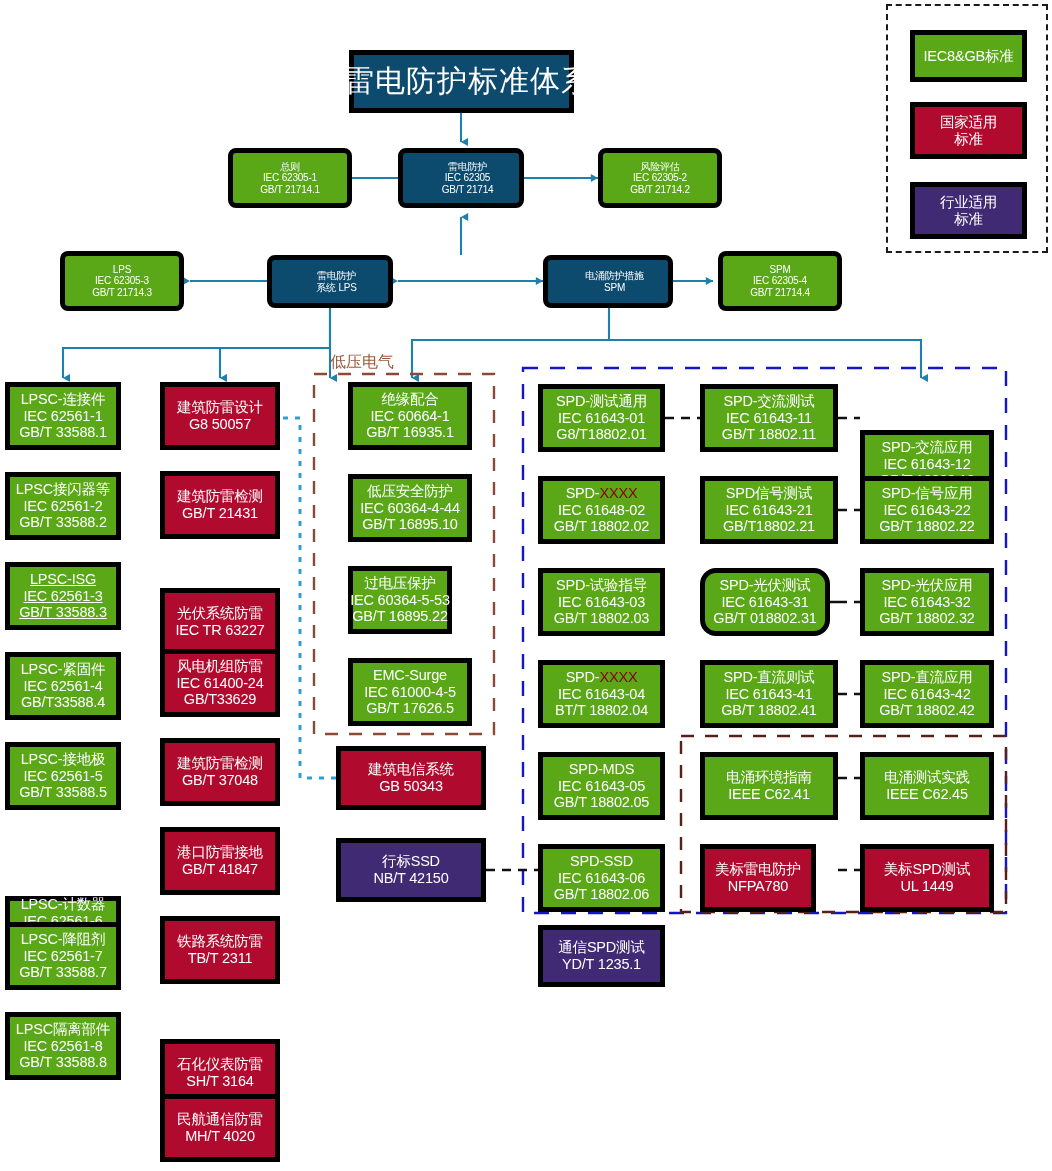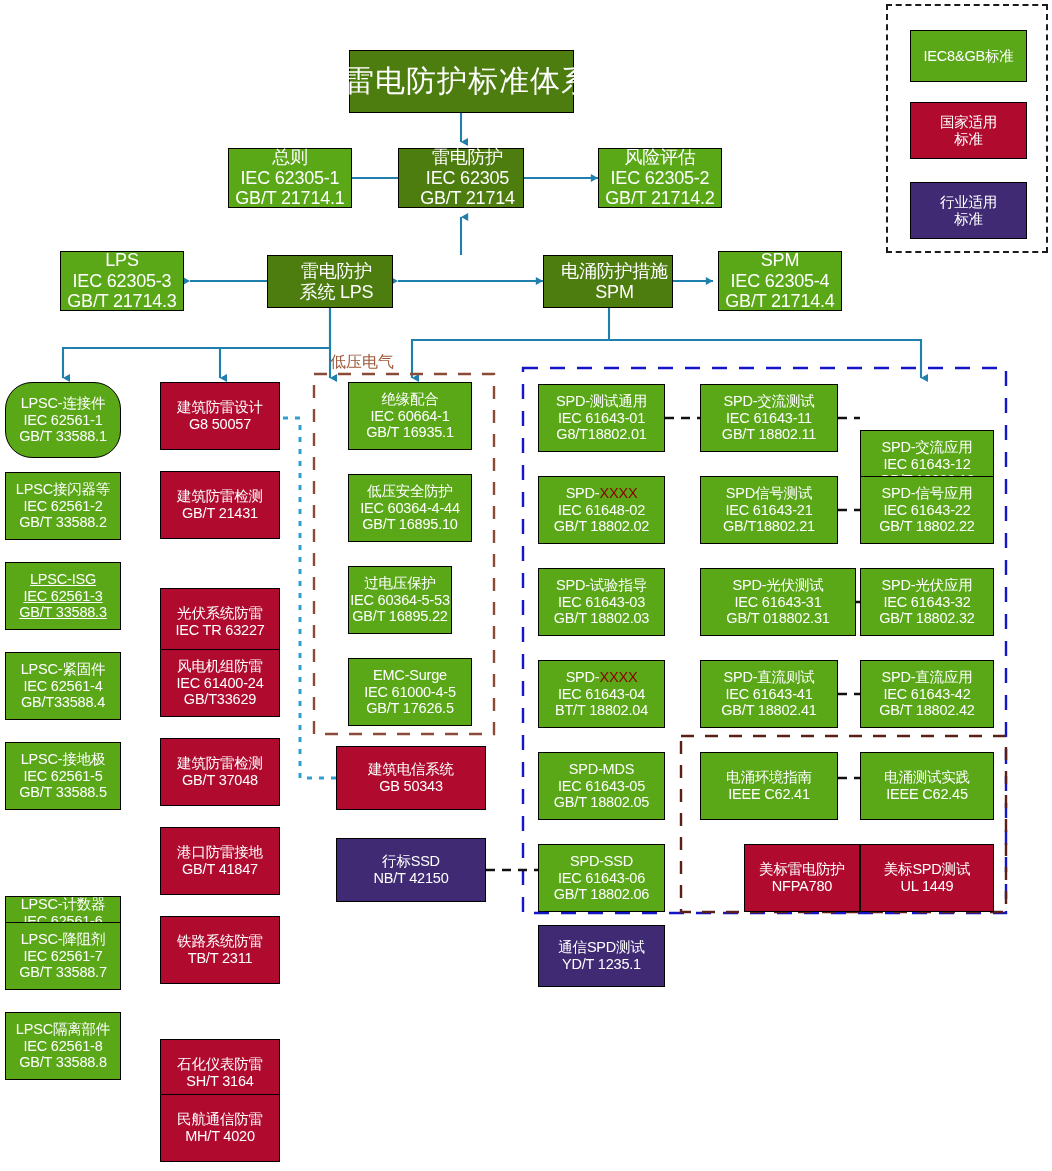--- a/index.html
+++ b/index.html
@@ -27,38 +27,38 @@
   }
   .node {
     position: absolute;
     box-sizing: border-box;
     display: flex;
     flex-direction: column;
     align-items: center;
     justify-content: center;
     text-align: center;
     color: #ffffff;
-    border: 1px solid #000000;
+    border: 5px solid #000000;
     line-height: 1.16;
     letter-spacing: -0.2px;
   }
   .node .ln {
     display: block;
     white-space: nowrap;
   }
   .green  { background: #5aa818; }
-  .blue   { background: #4d7c0f; padding-left: 13px; }
+  .blue   { background: #0c4a6e; padding-left: 13px; }
   .crimson{ background: #b00b2e; }
   .purple { background: #3f2a73; }
 
   .title-node {
     font-size: 30px;
     letter-spacing: 1px;
   }
-  .lvl2-node { font-size: 18px; }
+  .lvl2-node { font-size: 10px; border-radius: 8px; }
   .leaf-node { font-size: 14.5px; }
   .legend-node { font-size: 14.5px; }
 
   .group-label {
     position: absolute;
     font-size: 16px;
     color: #9c5a3c;
     white-space: nowrap;
   }
   .xxxx { color: #8b0000; }
@@ -181,21 +181,21 @@
   <div class="node crimson legend-node" style="left:910px; top:102px; width:117px; height:57px;">
     <span class="ln">国家适用</span>
     <span class="ln">标准</span>
   </div>
   <div class="node purple legend-node" style="left:910px; top:182px; width:117px; height:57px;">
     <span class="ln">行业适用</span>
     <span class="ln">标准</span>
   </div>
 
   <div id="col-lpsc">
-      <div class="node leaf-node green" style="left: 5px; top: 382px; width: 116px; height: 76px; border-radius: 27px;">
+      <div class="node leaf-node green" style="left: 5px; top: 382px; width: 116px; height: 68px;">
         <span class="ln">LPSC-连接件</span>
         <span class="ln">IEC 62561-1</span>
         <span class="ln">GB/T 33588.1</span>
       </div>
       <div class="node leaf-node green" style="left: 5px; top: 472px; width: 116px; height: 68px;">
         <span class="ln">LPSC接闪器等</span>
         <span class="ln">IEC 62561-2</span>
         <span class="ln">GB/T 33588.2</span>
       </div>
       <div class="node leaf-node green" style="left: 5px; top: 562px; width: 116px; height: 68px; text-decoration: underline;">
@@ -336,35 +336,35 @@
       <div class="node leaf-node green" style="left: 700px; top: 384px; width: 138px; height: 68px;">
         <span class="ln">SPD-交流测试</span>
         <span class="ln">IEC 61643-11</span>
         <span class="ln">GB/T 18802.11</span>
       </div>
       <div class="node leaf-node green" style="left: 700px; top: 476px; width: 138px; height: 68px;">
         <span class="ln">SPD信号测试</span>
         <span class="ln">IEC 61643-21</span>
         <span class="ln">GB/T18802.21</span>
       </div>
-      <div class="node leaf-node green" style="left: 700px; top: 568px; width: 156px; height: 68px;">
+      <div class="node leaf-node green" style="left: 700px; top: 568px; width: 130px; height: 68px; border-radius: 16px;">
         <span class="ln">SPD-光伏测试</span>
         <span class="ln">IEC 61643-31</span>
         <span class="ln">GB/T 018802.31</span>
       </div>
       <div class="node leaf-node green" style="left: 700px; top: 660px; width: 138px; height: 68px;">
         <span class="ln">SPD-直流则试</span>
         <span class="ln">IEC 61643-41</span>
         <span class="ln">GB/T 18802.41</span>
       </div>
       <div class="node leaf-node green" style="left: 700px; top: 752px; width: 138px; height: 68px;">
         <span class="ln">电涌环境指南</span>
         <span class="ln">IEEE C62.41</span>
       </div>
-      <div class="node leaf-node crimson" style="left: 700px; top: 844px; width: 116px; height: 68px; margin-left: 44px;">
+      <div class="node leaf-node crimson" style="left: 700px; top: 844px; width: 116px; height: 68px;">
         <span class="ln">美标雷电防护</span>
         <span class="ln">NFPA780</span>
       </div>
     </div>
   <div id="col-spdc">
       <div class="node leaf-node green" style="left: 860px; top: 384px; width: 134px; height: 68px; margin-top: 46px;">
         <span class="ln">SPD-交流应用</span>
         <span class="ln">IEC 61643-12</span>
         <span class="ln">GB/T 18802.12</span>
       </div>

